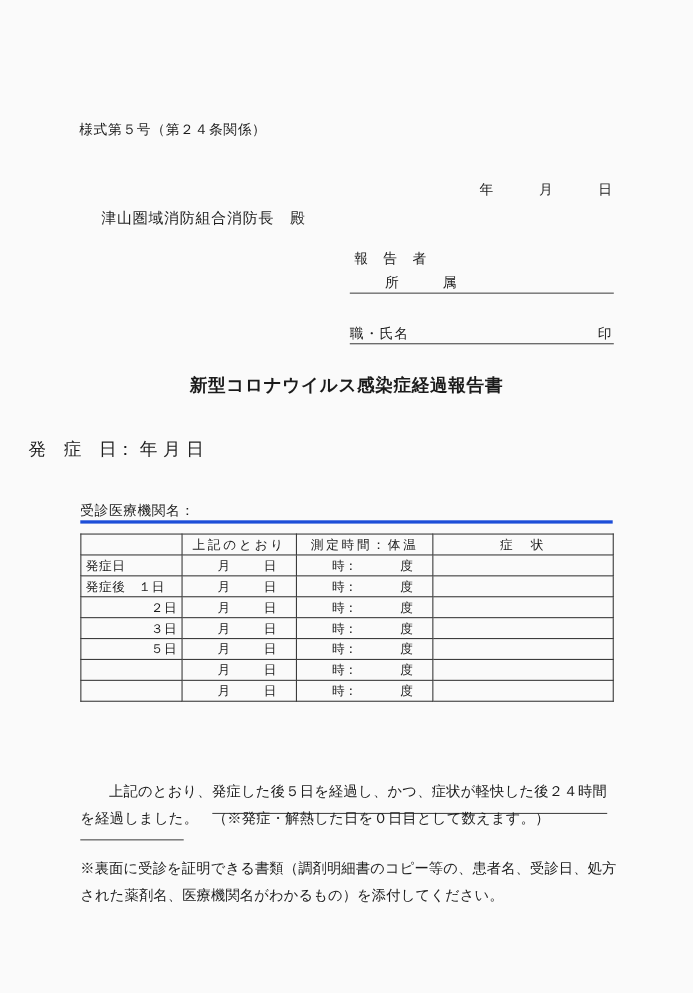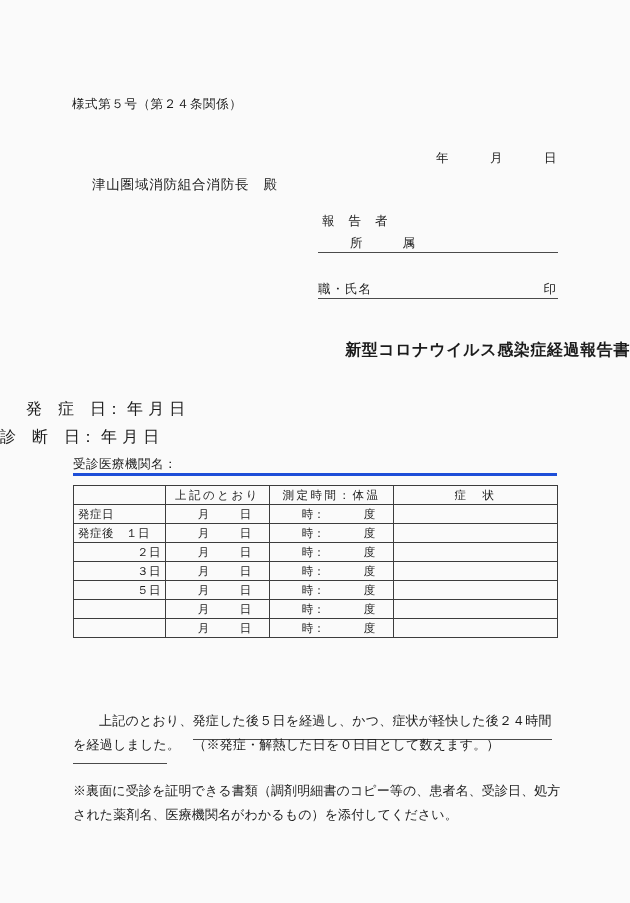--- a/index.html
+++ b/index.html
@@ -18,21 +18,21 @@
     overflow: hidden;
   }
   .page {
     position: absolute;
     inset: 0;
     background: #fafafa;
   }
 
   
   .abs { position: absolute; }
-  .nowrap { white-space: pre; }
+  .nowrap { white-space: pre; margin-top: 14px; }
 
   
   #form-number {
     left: 72px;
     top: 96px;
     font-size: 12.5px;
     letter-spacing: 0.6px;
   }
 
   #date-line {
@@ -77,21 +77,21 @@
   #affiliation-row .lbl { letter-spacing: 5px; margin-left: 32px; }
   #name-row { margin-top: 27px; }
   #name-row .lbl { letter-spacing: 1px; }
   #name-row .seal { padding-right: 2px; }
 
   
   #doc-title {
     left: 0;
     right: 0;
     top: 340px;
-    text-align: right;
+    text-align: center;
     font-size: 16px;
     font-weight: bold;
     letter-spacing: 0.6px;
   }
 
   #onset-date-field { top: 399px; padding-left: 26px; }
   #diagnosis-date-field { top: 427px; }
 
   #clinic-field {
     left: 73px;
@@ -195,27 +195,20 @@
   <div class="abs" id="doc-title">新型コロナウイルス感染症経過報告書</div>
 
   <div class="abs" id="onset-date-field">
     <span class="lbl">発　症　日：</span>
     <span class="dspacer"></span>
     <span class="unit">年</span>
     <span class="unit">月</span>
     <span class="unit unit-last">日</span>
   </div>
 
-  <div class="abs" id="diagnosis-date-field">
-    <span class="lbl">診　断　日：</span>
-    <span class="dspacer"></span>
-    <span class="unit">年</span>
-    <span class="unit">月</span>
-    <span class="unit unit-last">日</span>
-  </div>
 
   <div class="abs" id="clinic-field">
     <span class="lbl">受診医療機関名：</span>
     <span class="fill"></span>
   </div>
 
   <table class="abs" id="temp-table">
     <colgroup>
       <col class="c1">
         <col class="c2">

